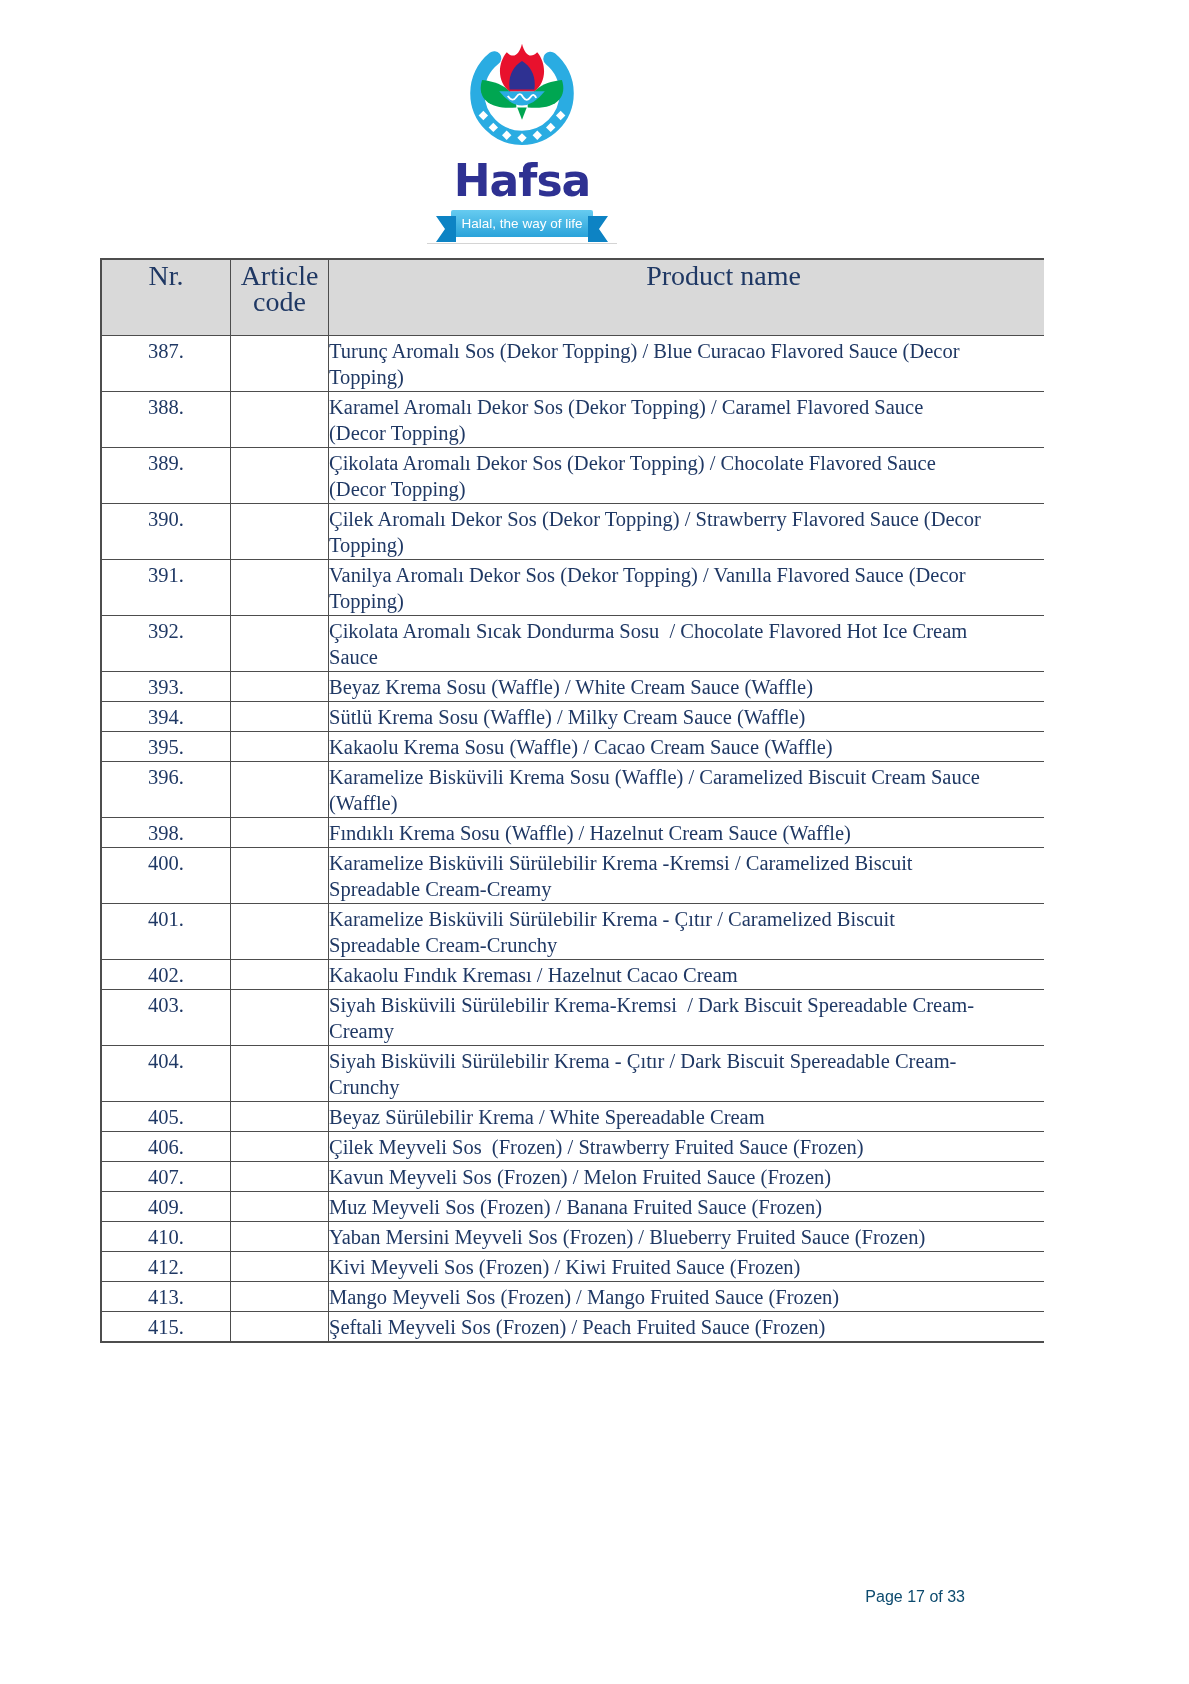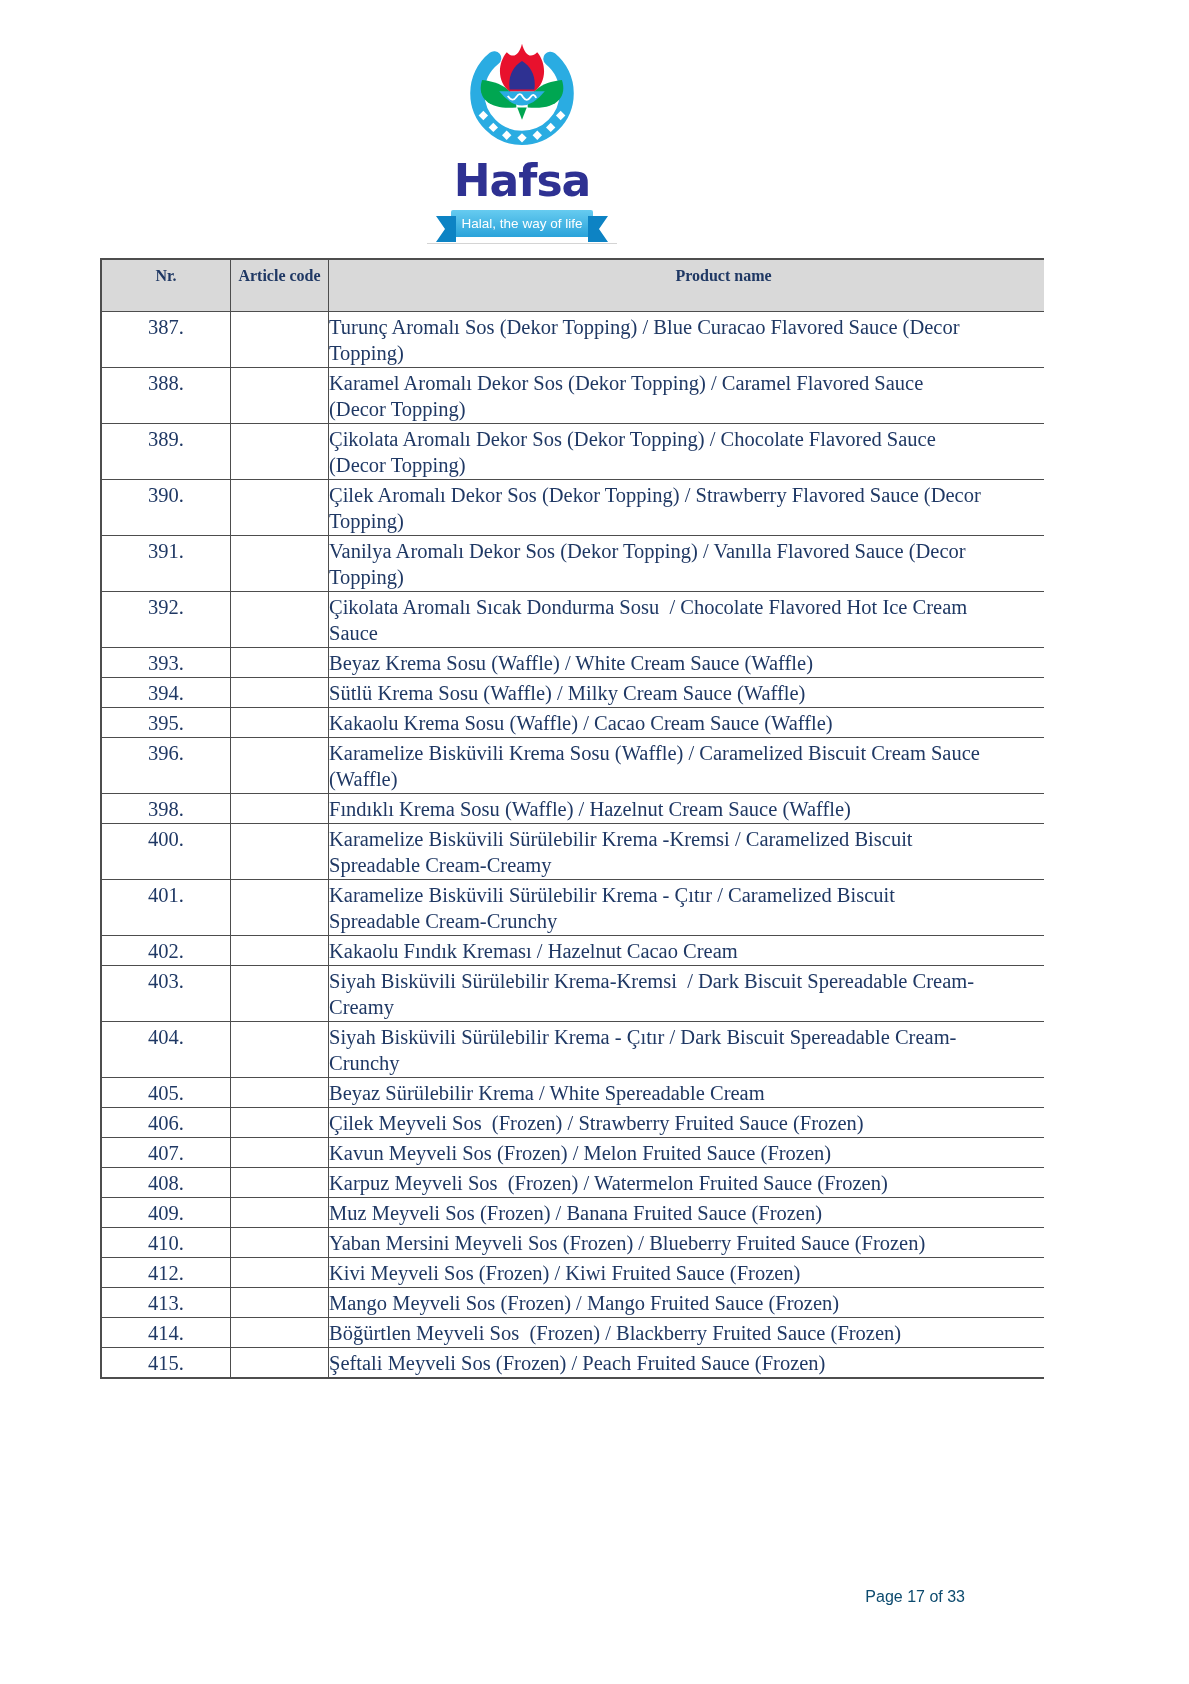--- a/index.html
+++ b/index.html
@@ -66,26 +66,26 @@
     width: 1020px;
     border-collapse: collapse;
     color: #1f3864;
   }
   .doc-table, .doc-table th, .doc-table td {
     border: 1px solid #4d4d4d;
   }
   table.doc-table { border: 2px solid #4d4d4d; }
   .doc-table thead th {
     background: #d9d9d9;
-    font-weight: bold;
-    font-size: 16px;
+    font-weight: normal;
+    font-size: 28px;
     line-height: 26px;
     vertical-align: top;
     text-align: center;
-    padding: 3px 4px 12px;
+    padding: 3px 4px 20px;
     height: 52px;
     box-sizing: border-box;
   }
   .doc-table tbody td {
     font-size: 20.5px;
     line-height: 26px;
     vertical-align: top;
     background: #ffffff;
   }
   .c-nr {
@@ -262,48 +262,38 @@
     <td class="c-nr">406.</td>
     <td class="c-code"></td>
     <td class="c-prod">Çilek Meyveli Sos  (Frozen) / Strawberry Fruited Sauce (Frozen)</td>
   </tr>
         <tr>
     <td class="c-nr">407.</td>
     <td class="c-code"></td>
     <td class="c-prod">Kavun Meyveli Sos (Frozen) / Melon Fruited Sauce (Frozen)</td>
   </tr>
         <tr>
-    <td class="c-nr">408.</td>
-    <td class="c-code"></td>
-    <td class="c-prod">Karpuz Meyveli Sos  (Frozen) / Watermelon Fruited Sauce (Frozen)</td>
-  </tr>
-        <tr>
     <td class="c-nr">409.</td>
     <td class="c-code"></td>
     <td class="c-prod">Muz Meyveli Sos (Frozen) / Banana Fruited Sauce (Frozen)</td>
   </tr>
         <tr>
     <td class="c-nr">410.</td>
     <td class="c-code"></td>
     <td class="c-prod">Yaban Mersini Meyveli Sos (Frozen) / Blueberry Fruited Sauce (Frozen)</td>
   </tr>
         <tr>
     <td class="c-nr">412.</td>
     <td class="c-code"></td>
     <td class="c-prod">Kivi Meyveli Sos (Frozen) / Kiwi Fruited Sauce (Frozen)</td>
   </tr>
         <tr>
     <td class="c-nr">413.</td>
     <td class="c-code"></td>
     <td class="c-prod">Mango Meyveli Sos (Frozen) / Mango Fruited Sauce (Frozen)</td>
-  </tr>
-        <tr>
-    <td class="c-nr">414.</td>
-    <td class="c-code"></td>
-    <td class="c-prod">Böğürtlen Meyveli Sos  (Frozen) / Blackberry Fruited Sauce (Frozen)</td>
   </tr>
         <tr>
     <td class="c-nr">415.</td>
     <td class="c-code"></td>
     <td class="c-prod">Şeftali Meyveli Sos (Frozen) / Peach Fruited Sauce (Frozen)</td>
   </tr>
       </tbody>
   </table>
 
   <div class="footer">Page 17 of 33</div>

